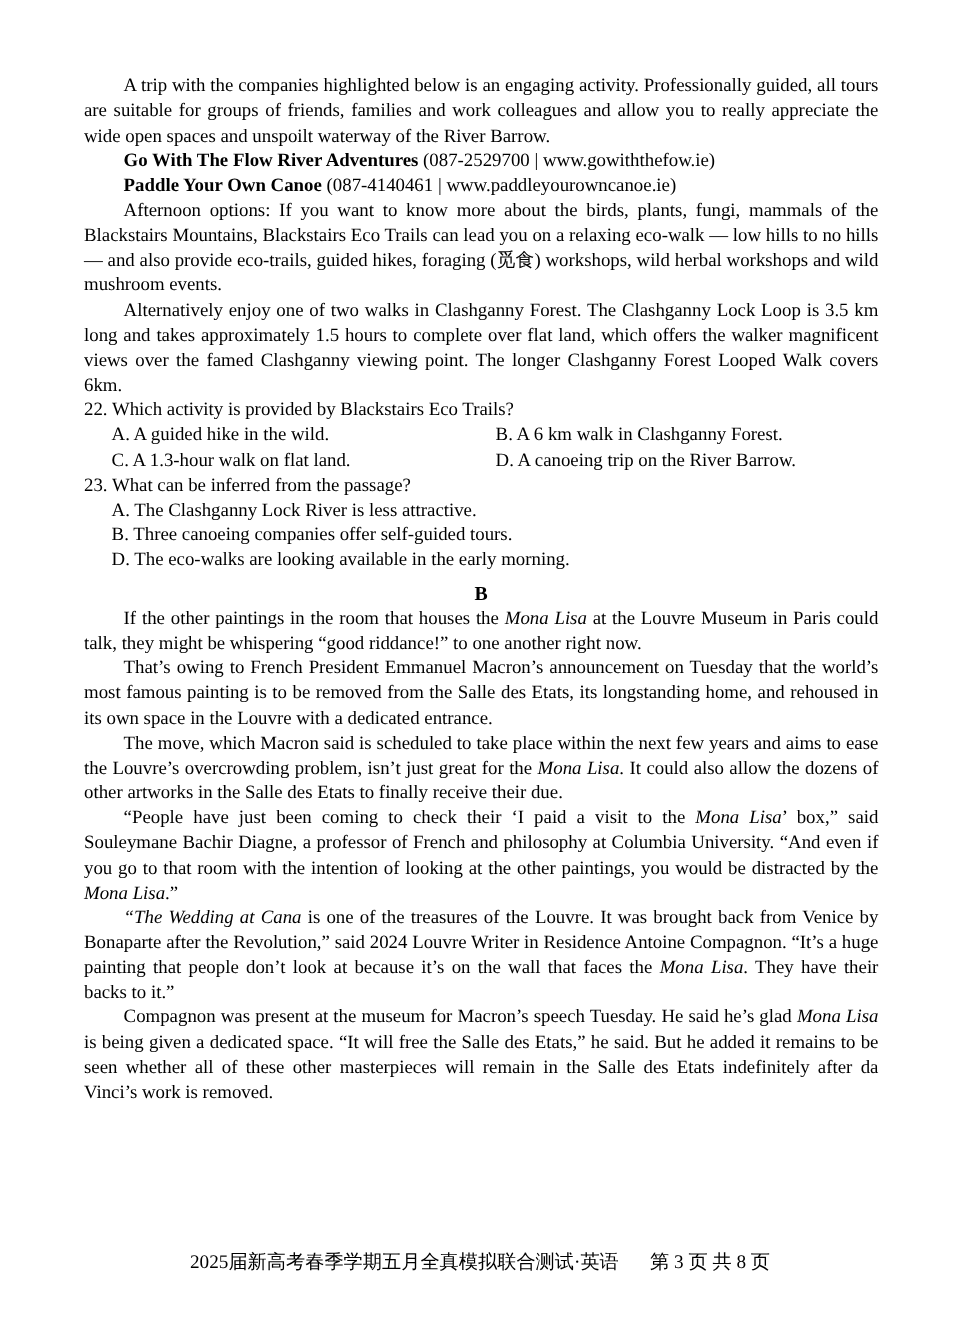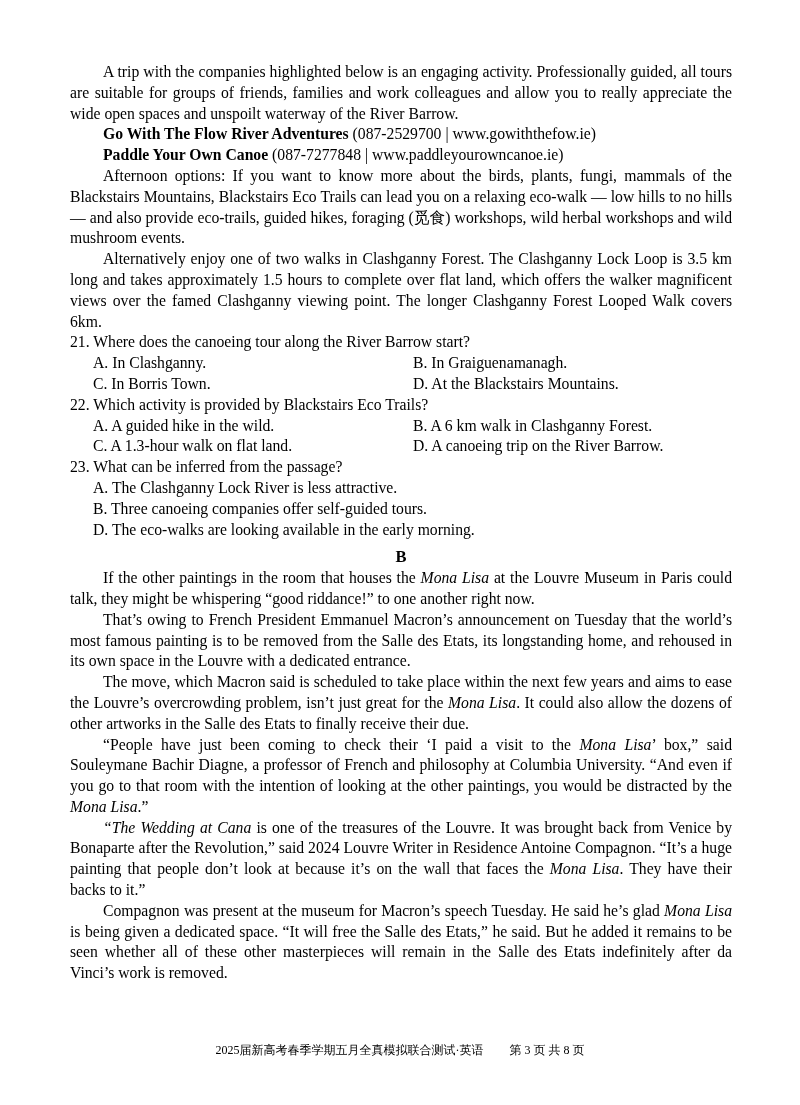--- a/index.html
+++ b/index.html
@@ -36,56 +36,45 @@
     font-weight: bold;
     margin-top: 7px;
     font-size: 16.5px;
   }
   .footer {
     position: absolute;
     top: 1042px;
     left: 0;
     width: 100%;
     text-align: center;
-    font-size: 12px;
+    font-size: 16px;
     color: #000000;
   }
   .footer .gap { display: inline-block; width: 26px; }
 </style>
 </head>
 <body>
 
 <div class="page">
   <div class="content">
 
     <div class="para">A trip with the companies highlighted below is an engaging activity. Professionally guided, all tours are suitable for groups of friends, families and work colleagues and allow you to really appreciate the wide open spaces and unspoilt waterway of the River Barrow.</div>
 
     <div class="company">
       <span class="b">Go With The Flow River Adventures</span><span> (087-2529700 | www.gowiththefow.ie)</span>
     </div>
     <div class="company">
-      <span class="b">Paddle Your Own Canoe</span><span> (087-7277848 | www.paddleyourowncanoe.ie)</span>
+      <span class="b">Paddle Your Own Canoe</span><span> (087-4140461 | www.paddleyourowncanoe.ie)</span>
     </div>
 
     <div class="para">Afternoon options: If you want to know more about the birds, plants, fungi, mammals of the Blackstairs Mountains, Blackstairs Eco Trails can lead you on a relaxing eco-walk — low hills to no hills — and also provide eco-trails, guided hikes, foraging (觅食) workshops, wild herbal workshops and wild mushroom events.</div>
 
     <div class="para">Alternatively enjoy one of two walks in Clashganny Forest. The Clashganny Lock Loop is 3.5 km long and takes approximately 1.5 hours to complete over flat land, which offers the walker magnificent views over the famed Clashganny viewing point. The longer Clashganny Forest Looped Walk covers 6km.</div>
 
     <div>
-        <div class="question">
-          <div class="q-head">21. Where does the canoeing tour along the River Barrow start?</div>
-          <div class="opt-row">
-            <div class="opt cell-a">A. In Clashganny.</div>
-            <div class="opt">B. In Graiguenamanagh.</div>
-          </div>
-          <div class="opt-row">
-            <div class="opt cell-a">C. In Borris Town.</div>
-            <div class="opt">D. At the Blackstairs Mountains.</div>
-          </div>
-        </div>
         <div class="question">
           <div class="q-head">22. Which activity is provided by Blackstairs Eco Trails?</div>
           <div class="opt-row">
             <div class="opt cell-a">A. A guided hike in the wild.</div>
             <div class="opt">B. A 6 km walk in Clashganny Forest.</div>
           </div>
           <div class="opt-row">
             <div class="opt cell-a">C. A 1.3-hour walk on flat land.</div>
             <div class="opt">D. A canoeing trip on the River Barrow.</div>
           </div>

